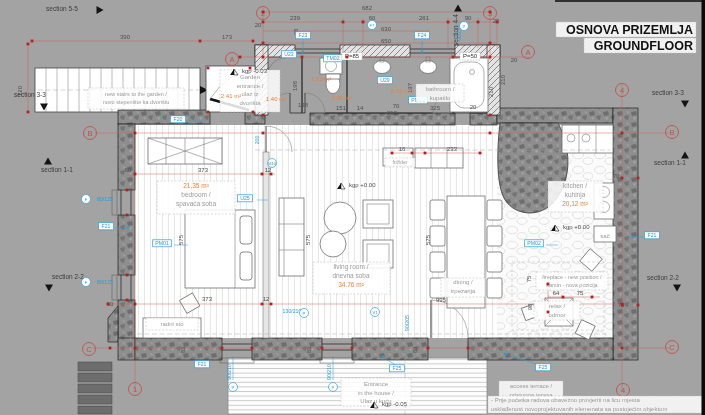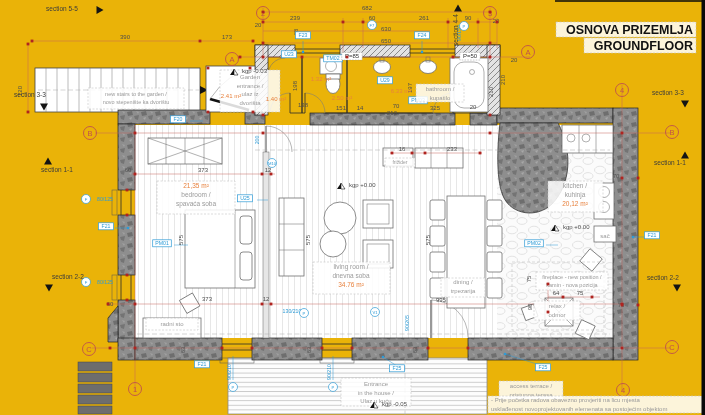--- a/index.html
+++ b/index.html
@@ -1,16 +1,16 @@
 <!DOCTYPE html>
 <html><head>
 <meta charset="utf-8">
 <style>
   html,body{margin:0;padding:0;background:#fff;}
-  .stage{position:relative;width:705px;height:415px;background:#eab308;overflow:hidden;}
+  .stage{position:relative;width:705px;height:415px;background:#a3a3a3;overflow:hidden;}
   svg{display:block;}
   text{font-family:"Liberation Sans","DejaVu Sans",sans-serif;}
   .dim{font-size:6px;fill:#4e4e4e;}
   .blue{font-size:5.2px;fill:#2e9bd6;}
   .tagt{font-size:5.2px;fill:#2e9bd6;}
   .tagbox{fill:#ffffff;stroke:#2e9bd6;stroke-width:0.7;}
   .darktag{font-size:6px;fill:#333;}
   .darkbox{fill:#fff;stroke:#999;stroke-width:0.5;stroke-dasharray:1.6,1.2;}
   .circt{font-size:4.2px;fill:#2e9bd6;}
   .circb{fill:#fff;stroke:#2e9bd6;stroke-width:0.7;}

